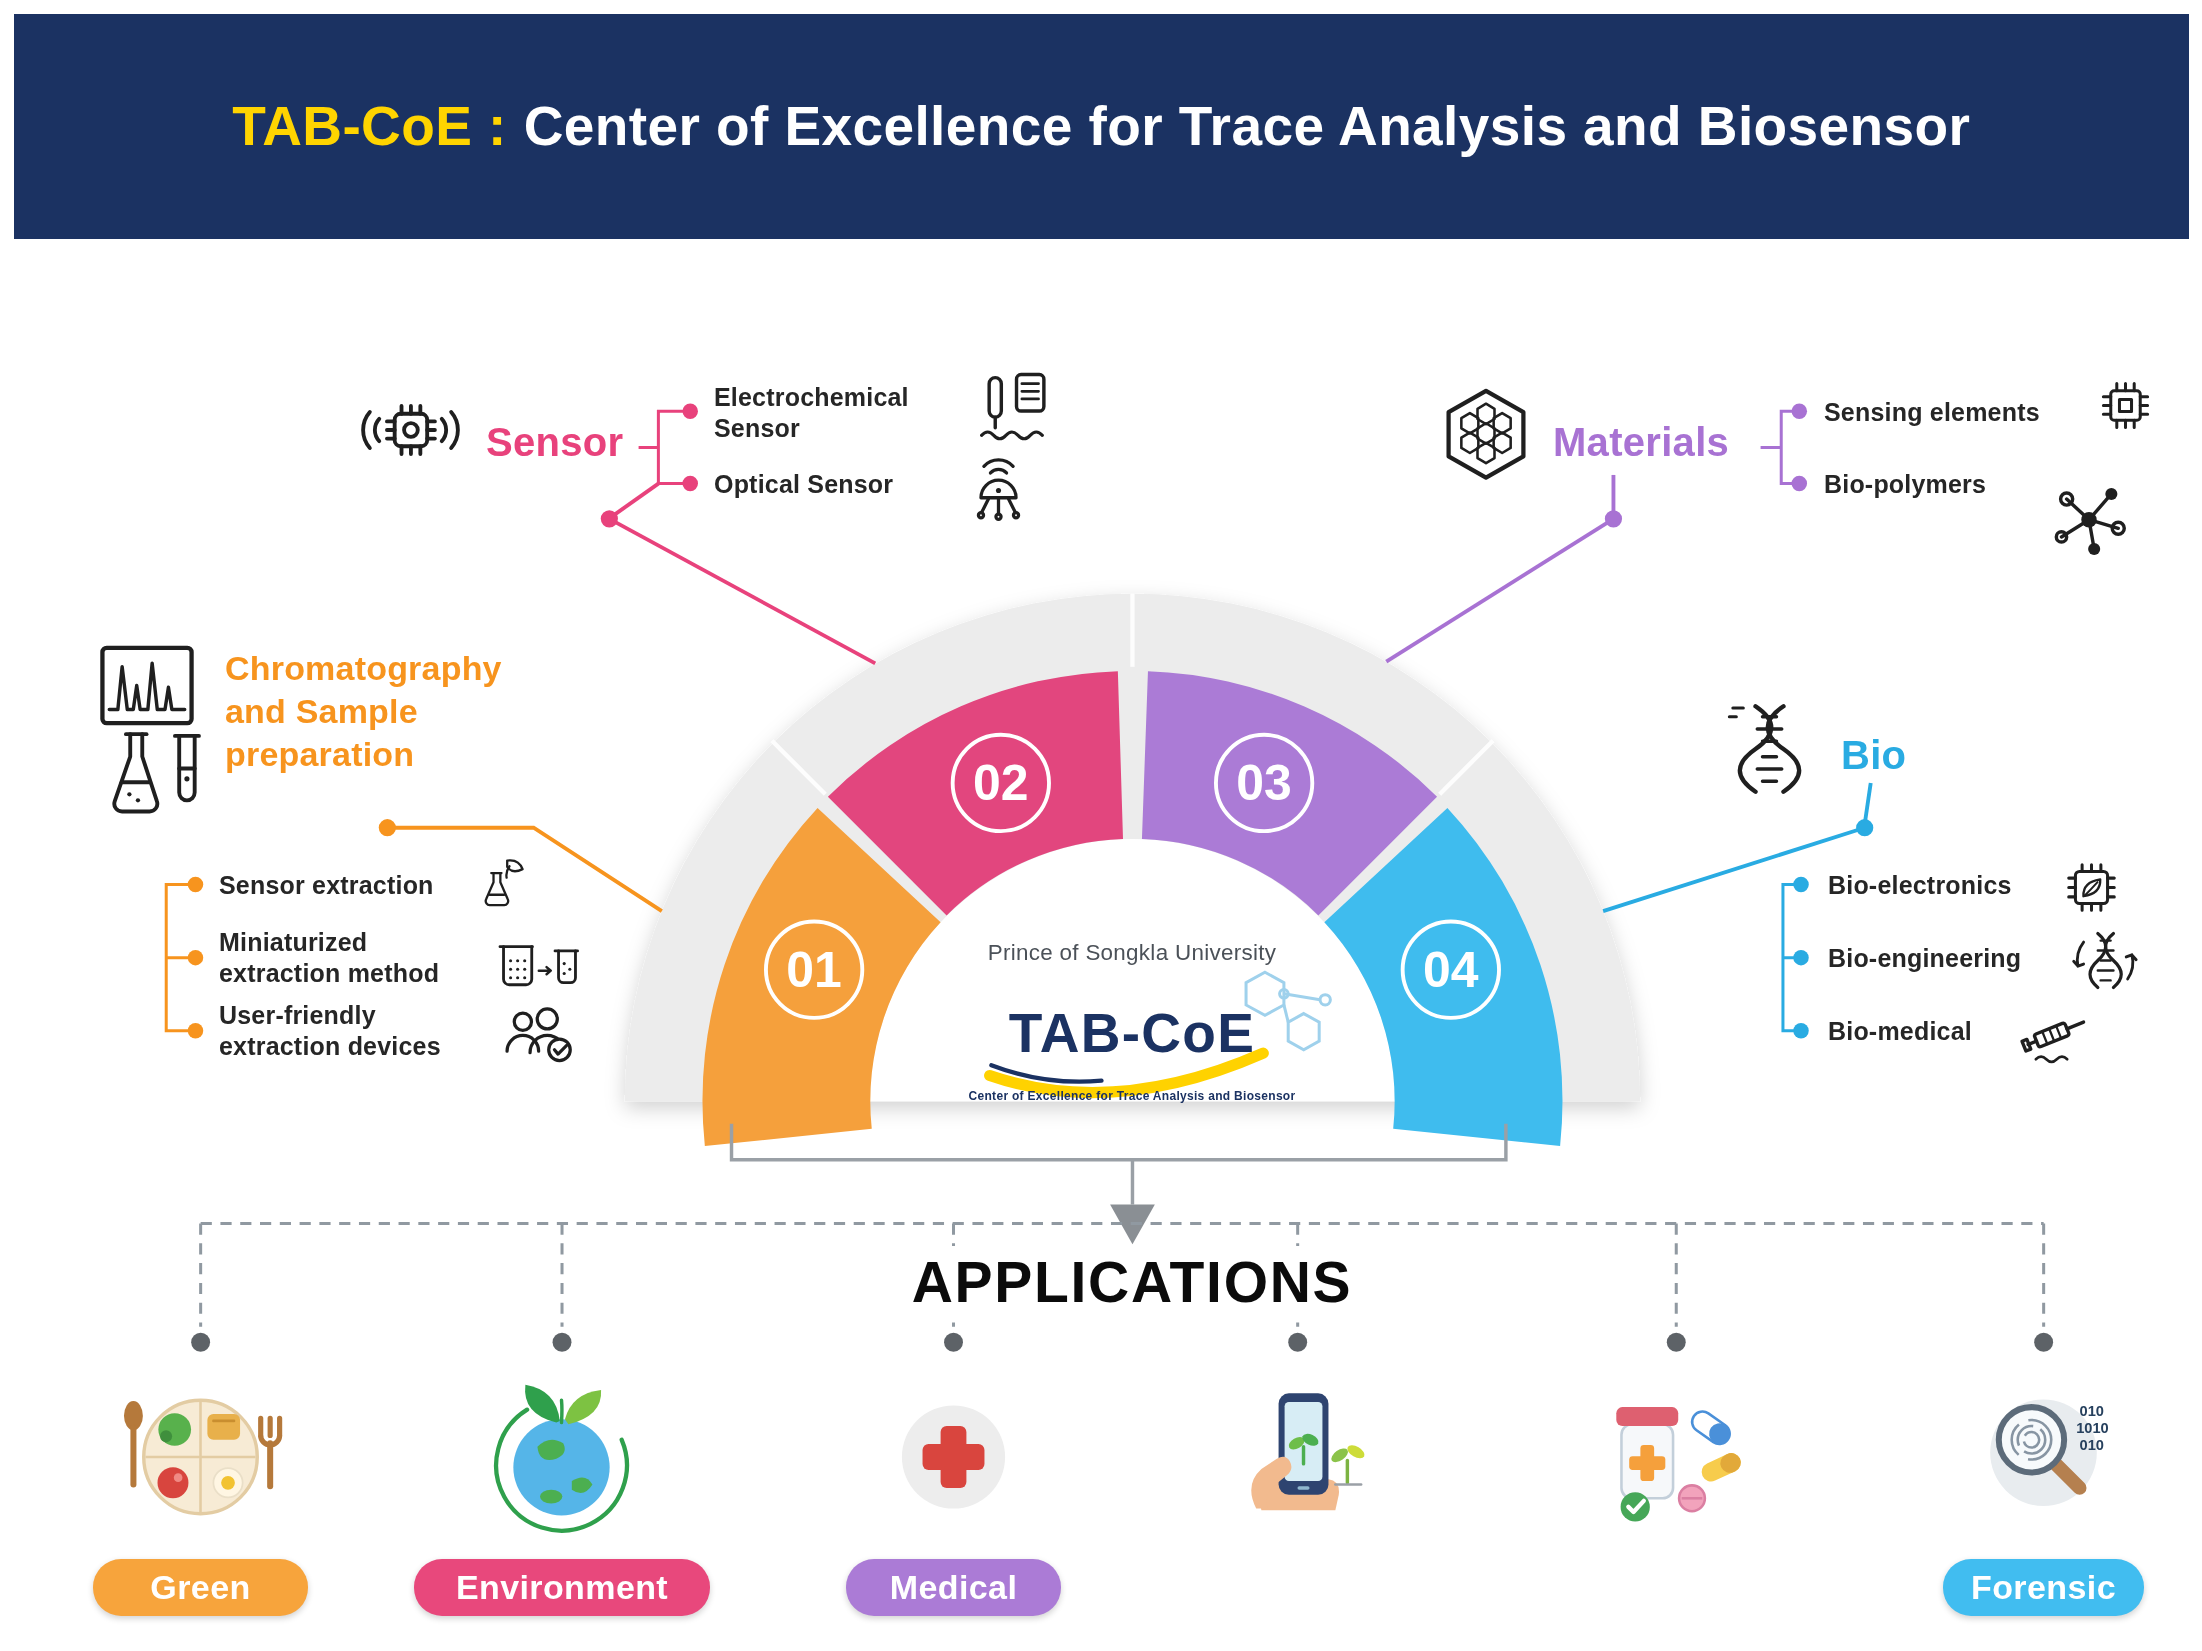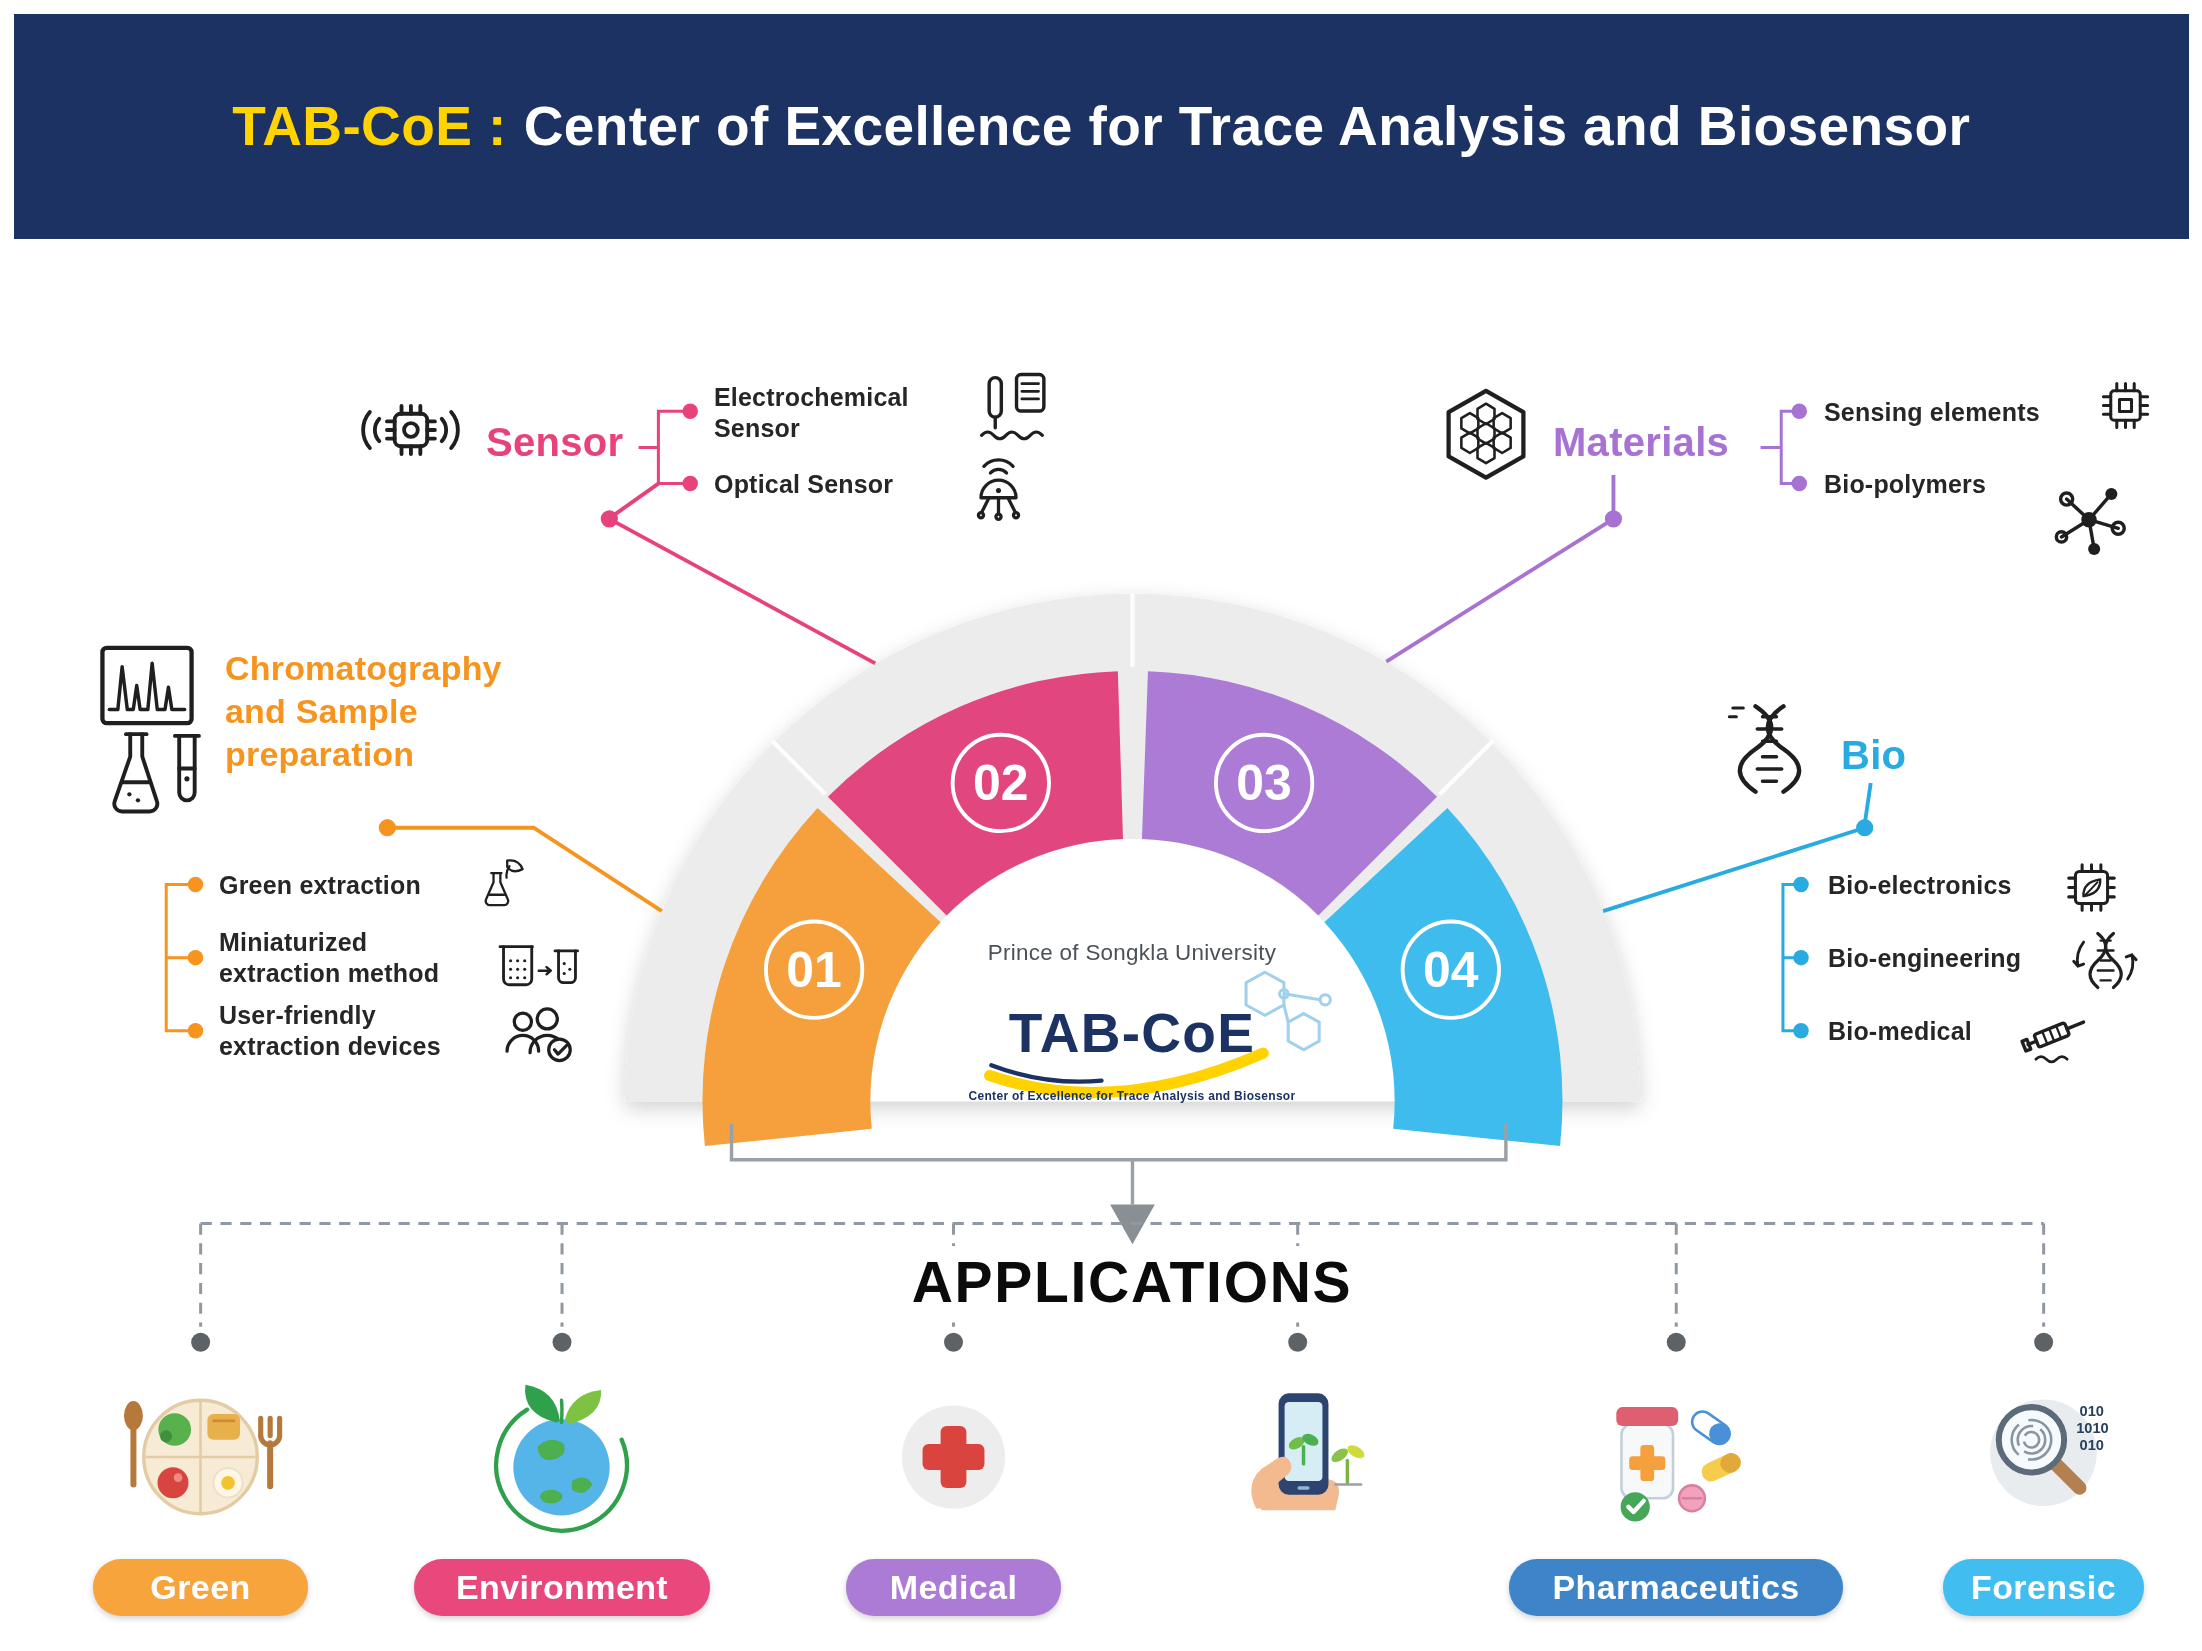--- a/index.html
+++ b/index.html
@@ -284,21 +284,21 @@
       <rect x="26" y="38" width="44" height="18" rx="3"></rect>
       <path d="M26,47 H14"></path>
       <rect x="8" y="40" width="7" height="14"></rect>
       <path d="M70,47 h24"></path>
       <path d="M38,38 v18 M48,38 v18 M58,38 v18" stroke-width="3"></path>
     </g>
     <path d="M28,82 q7,-7 14,0 t14,0 t14,0" stroke-width="3.5"></path>
   </svg>
 
   <div class="chromo-title" style="left: 225px; top: 647px; color: rgb(247, 148, 30);">Chromatography and Sample preparation</div>
-  <div class="item" style="left:219px;top:870px;width:254px">Green extraction</div>
+  <div class="item" style="left:219px;top:870px;width:254px">Sensor extraction</div>
   <div class="item" style="left:219px;top:927px;width:254px">Miniaturized extraction method</div>
   <div class="item" style="left:219px;top:1000px;width:254px">User-friendly extraction devices</div>
 
   <div class="btitle" style="left: 486px; top: 420px; color: rgb(232, 66, 124);">Sensor</div>
   <div class="item" style="left:714px;top:382px;width:215px">Electrochemical Sensor</div>
   <div class="item" style="left:714px;top:469px;width:224px">Optical Sensor</div>
 
   <div class="btitle" style="left: 1553px; top: 420px; color: rgb(168, 114, 211);">Materials</div>
   <div class="item" style="left:1824px;top:397px;width:241px">Sensing elements</div>
   <div class="item" style="left:1824px;top:469px;width:241px">Bio-polymers</div>
@@ -386,17 +386,16 @@
     <line x1="114" y1="108" x2="142" y2="136" stroke="#B5804F" stroke-width="16" stroke-linecap="round"></line>
     <circle cx="86" cy="80" r="38" fill="#F7FAFC" stroke="#5C6B7A" stroke-width="7"></circle>
     <circle cx="86" cy="80" r="9" fill="none" stroke="#8795A3" stroke-width="3" stroke-dasharray="26 7"></circle>
     <circle cx="86" cy="80" r="16" fill="none" stroke="#8795A3" stroke-width="3" stroke-dasharray="34 9"></circle>
     <circle cx="86" cy="80" r="23" fill="none" stroke="#8795A3" stroke-width="3" stroke-dasharray="40 12"></circle>
   </svg>
 
   <div class="app-pill" style="left: 93px; width: 215px; background: rgb(247, 164, 60);">Green</div>
   <div class="app-pill" style="left: 414px; width: 296px; background: rgb(232, 72, 124);">Environment</div>
   <div class="app-pill" style="left: 846px; width: 215px; background: rgb(171, 123, 214);">Medical</div>
-  <div class="app-pill" style="left: 1509px; width: 334px; background: rgb(61, 133, 200);">Pharmaceutics</div>
   <div class="app-pill" style="left: 1943px; width: 201px; background: rgb(65, 189, 240);">Forensic</div>
 
 </div>
 
 
 </body></html>

